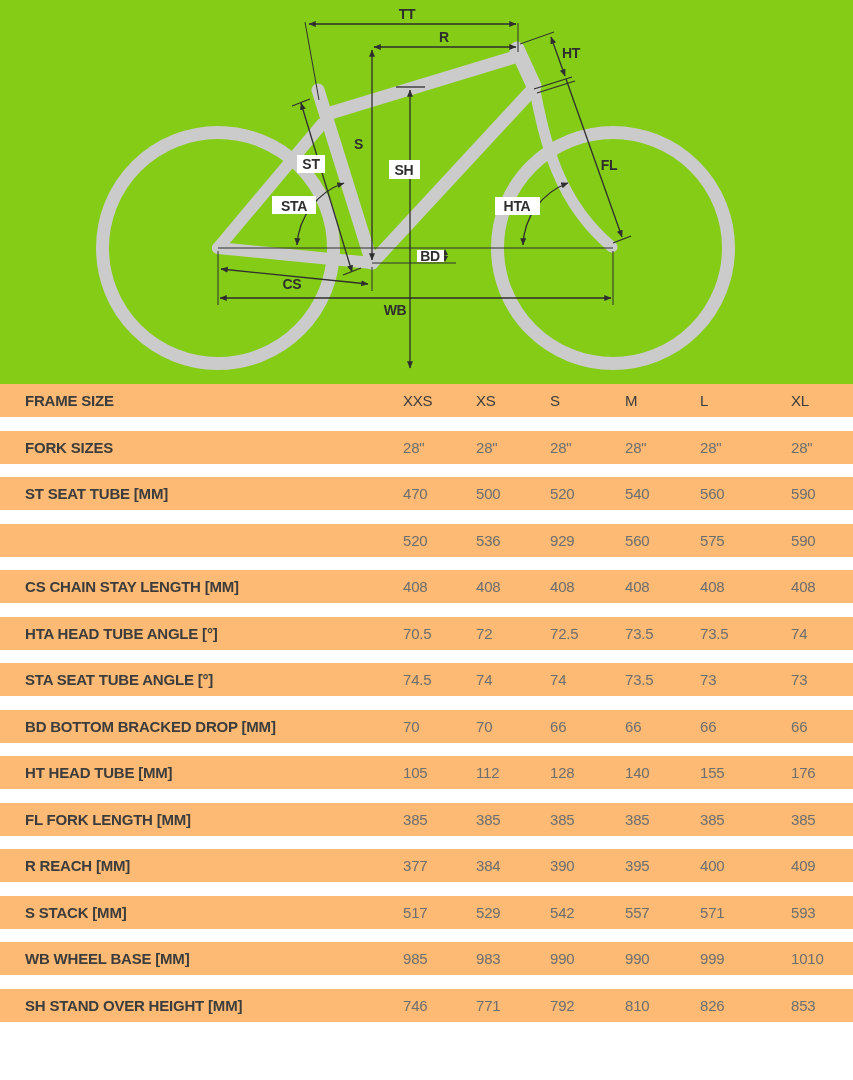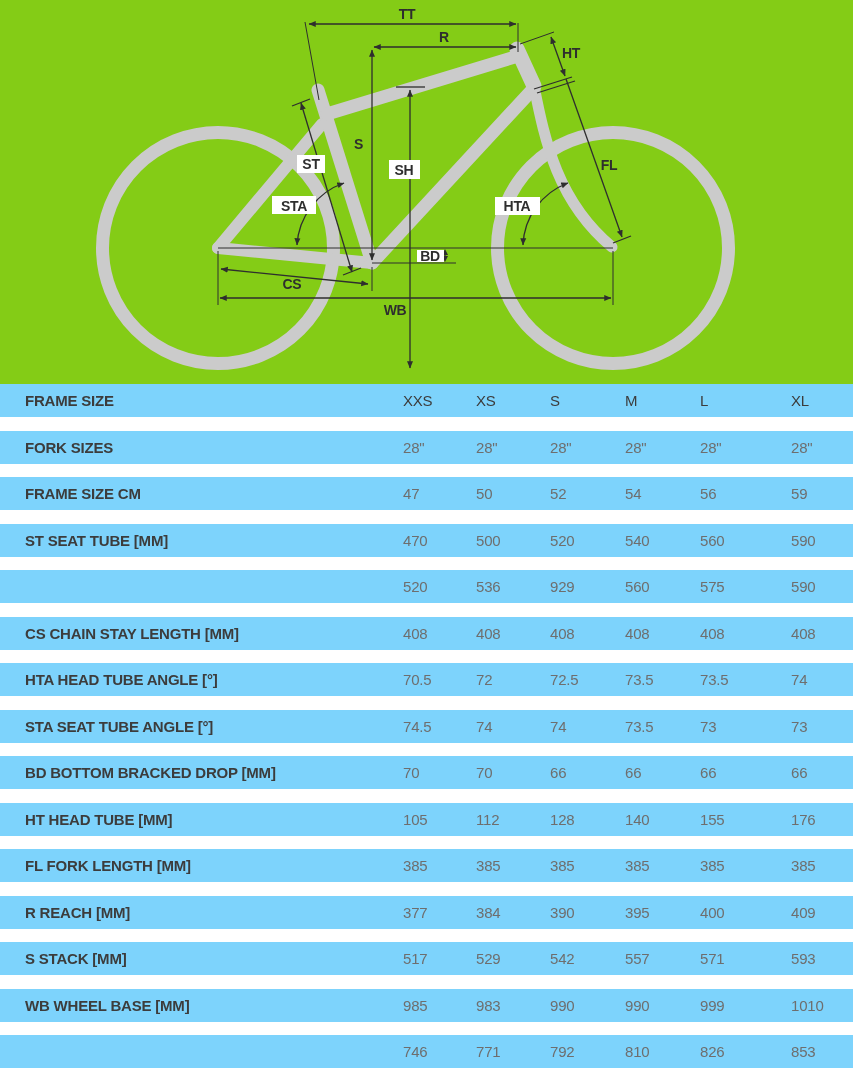--- a/index.html
+++ b/index.html
@@ -1,20 +1,20 @@
 <!DOCTYPE html>
 <html><head>
 <meta charset="utf-8">
 <style>
   html,body{margin:0;padding:0;background:#ffffff;}
   body{width:853px;height:1080px;overflow:hidden;font-family:"Liberation Sans",sans-serif;}
   .diagram-wrap{width:853px;height:384px;position:relative;background:#84cc16;}
   .diagram-wrap svg{display:block;}
   .geo-table{width:853px;background:#fff;}
-  .trow{position:relative;height:33px;margin-bottom:13.5px;background:#7dd3fc;padding-left:32px;}
+  .trow{position:relative;height:33px;margin-bottom:13.5px;background:#fdba74;padding-left:32px;}
   .tlabel{position:absolute;left:25px;top:0;line-height:33px;font-size:15px;font-weight:bold;
           color:#3c3c3c;letter-spacing:-0.2px;white-space:nowrap;}
   .tval{position:absolute;top:0;line-height:33px;font-size:15px;color:#6e6e6e;
         letter-spacing:-0.2px;white-space:nowrap;}
   .tval.hdr{color:#3c3c3c;font-weight:normal;}
   .c0{left:403px}.c1{left:476px}.c2{left:550px}.c3{left:625px}.c4{left:700px}.c5{left:791px}
   text{font-family:"Liberation Sans",sans-serif;font-weight:bold;font-size:14px;fill:#2e2e2e;letter-spacing:-0.3px;}
 </style>
 </head>
 <body>
@@ -123,29 +123,20 @@
       <div class="trow">
         <span class="tlabel">FORK SIZES</span>
         <span class="tval c0">28"</span>
         <span class="tval c1">28"</span>
         <span class="tval c2">28"</span>
         <span class="tval c3">28"</span>
         <span class="tval c4">28"</span>
         <span class="tval c5">28"</span>
       </div>
       <div class="trow">
-        <span class="tlabel">FRAME SIZE CM</span>
-        <span class="tval c0">47</span>
-        <span class="tval c1">50</span>
-        <span class="tval c2">52</span>
-        <span class="tval c3">54</span>
-        <span class="tval c4">56</span>
-        <span class="tval c5">59</span>
-      </div>
-      <div class="trow">
         <span class="tlabel">ST SEAT TUBE [MM]</span>
         <span class="tval c0">470</span>
         <span class="tval c1">500</span>
         <span class="tval c2">520</span>
         <span class="tval c3">540</span>
         <span class="tval c4">560</span>
         <span class="tval c5">590</span>
       </div>
       <div class="trow">
         <span class="tval c0">520</span>
@@ -230,20 +221,21 @@
       <div class="trow">
         <span class="tlabel">WB WHEEL BASE [MM]</span>
         <span class="tval c0">985</span>
         <span class="tval c1">983</span>
         <span class="tval c2">990</span>
         <span class="tval c3">990</span>
         <span class="tval c4">999</span>
         <span class="tval c5">1010</span>
       </div>
       <div class="trow">
+        <span class="tlabel">SH STAND OVER HEIGHT [MM]</span>
         <span class="tval c0">746</span>
         <span class="tval c1">771</span>
         <span class="tval c2">792</span>
         <span class="tval c3">810</span>
         <span class="tval c4">826</span>
         <span class="tval c5">853</span>
       </div>
     </div>
 </div>
 

